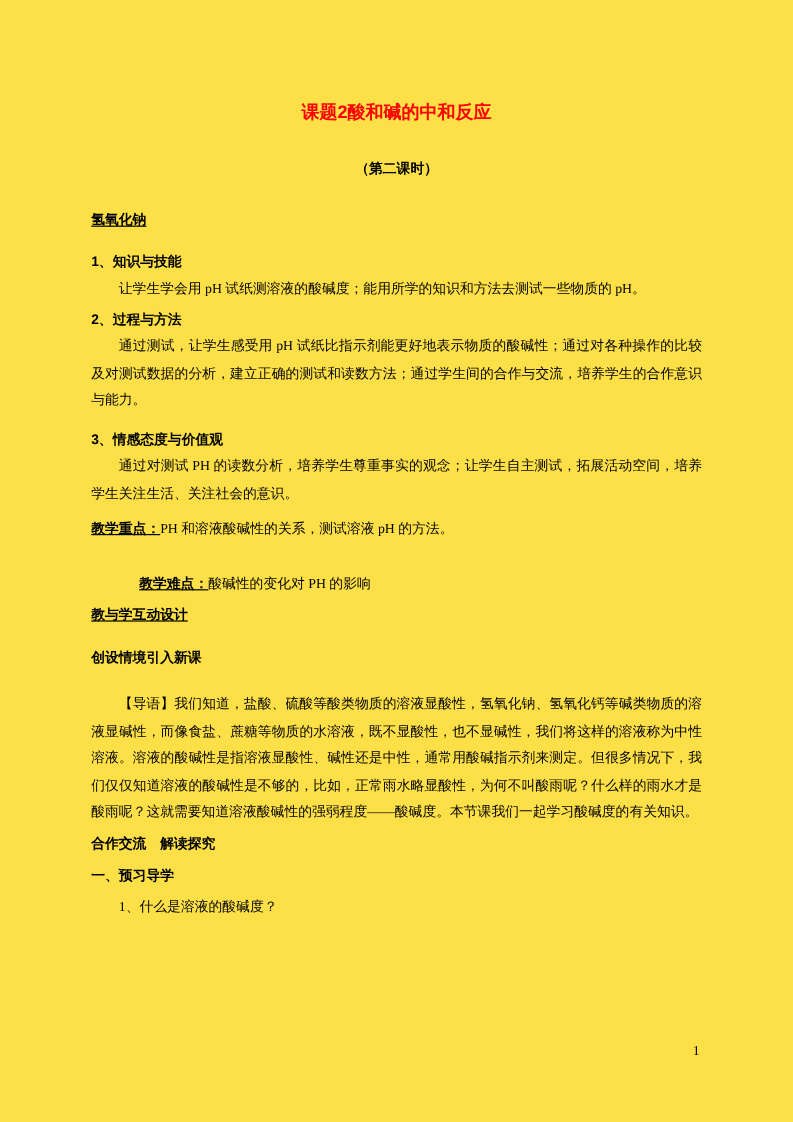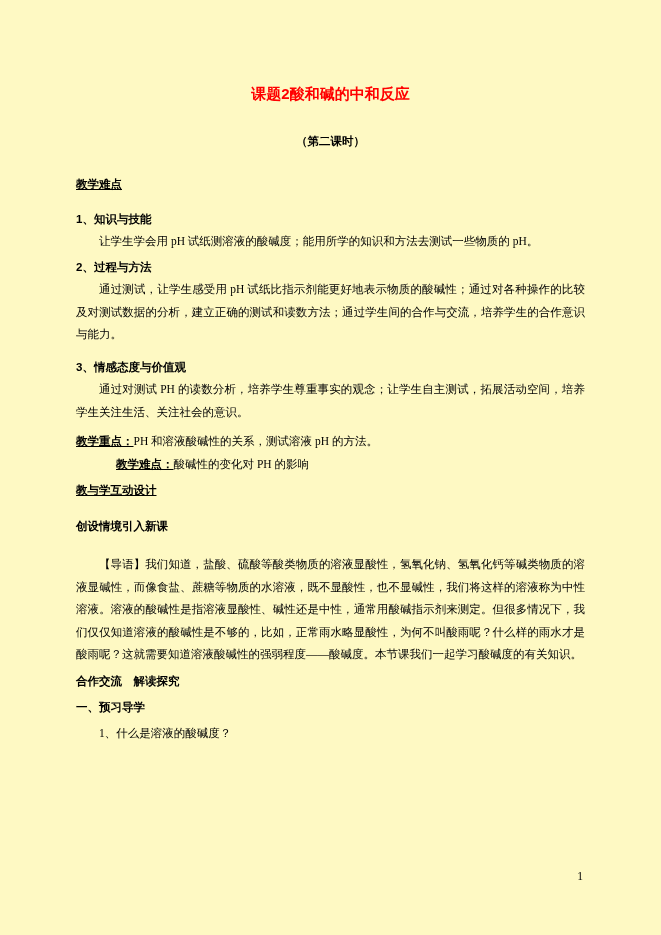--- a/index.html
+++ b/index.html
@@ -1,20 +1,20 @@
 <!DOCTYPE html>
 <html><head>
 <meta charset="utf-8">
 <style>
   * { margin: 0; padding: 0; box-sizing: border-box; }
   html, body { background: #ffffff; }
   .page {
     width: 661px;
     height: 935px;
-    background: #fef9c3;
+    background: #fde047;
     position: relative;
     overflow: hidden;
     font-family: "Liberation Serif", "DejaVu Serif", serif;
     color: #000000;
     font-size: 11.5px;
   }
   .content { padding: 84px 76px 0 76px; }
 
   .doc-title {
     text-align: center;
@@ -52,21 +52,21 @@
     font-weight: bold;
     text-decoration: underline;
     font-family: "Liberation Sans", "DejaVu Sans", sans-serif;
   }
 
   .mt-goals   { margin-top: 22px; }
   .mt-s1      { margin-top: 12px; }
   .mt-s2      { margin-top: 3px; }
   .mt-s3      { margin-top: 10px; }
   .mt-key     { margin-top: 7px; }
-  .mt-diff    { margin-top: 0; padding-left: 40px; }
+  .mt-diff    { margin-top: 23px; padding-left: 40px; }
   .mt-design  { margin-top: 4px; }
   .mt-intro-h { margin-top: 13px; }
   .mt-intro-b { margin-top: 16px; }
   .mt-coop    { margin-top: 4px; }
   .mt-preview { margin-top: 4px; }
   .mt-q1      { margin-top: 3px; }
   .mt-q2      { margin-top: 26px; }
 
   .page-number {
     position: absolute;
@@ -78,21 +78,21 @@
 </style>
 </head>
 <body>
 
 <div class="page">
   <div class="content">
 
     <div class="doc-title">课题2酸和碱的中和反应</div>
     <div class="doc-subtitle">（第二课时）</div>
 
-    <div class="heading h-underline mt-goals">教学难点</div>
+    <div class="heading h-underline mt-goals">氢氧化钠</div>
 
     <div class="heading mt-s1">1、知识与技能</div>
     <p class="body">让学生学会用 pH 试纸测溶液的酸碱度；能用所学的知识和方法去测试一些物质的 pH。</p>
 
     <div class="heading mt-s2">2、过程与方法</div>
     <p class="body">通过测试，让学生感受用 pH 试纸比指示剂能更好地表示物质的酸碱性；通过对各种操作的比较及对测试数据的分析，建立正确的测试和读数方法；通过学生间的合作与交流，培养学生的合作意识与能力。</p>
 
     <div class="heading mt-s3">3、情感态度与价值观</div>
     <p class="body">通过对测试 PH 的读数分析，培养学生尊重事实的观念；让学生自主测试，拓展活动空间，培养学生关注生活、关注社会的意识。</p>
 

